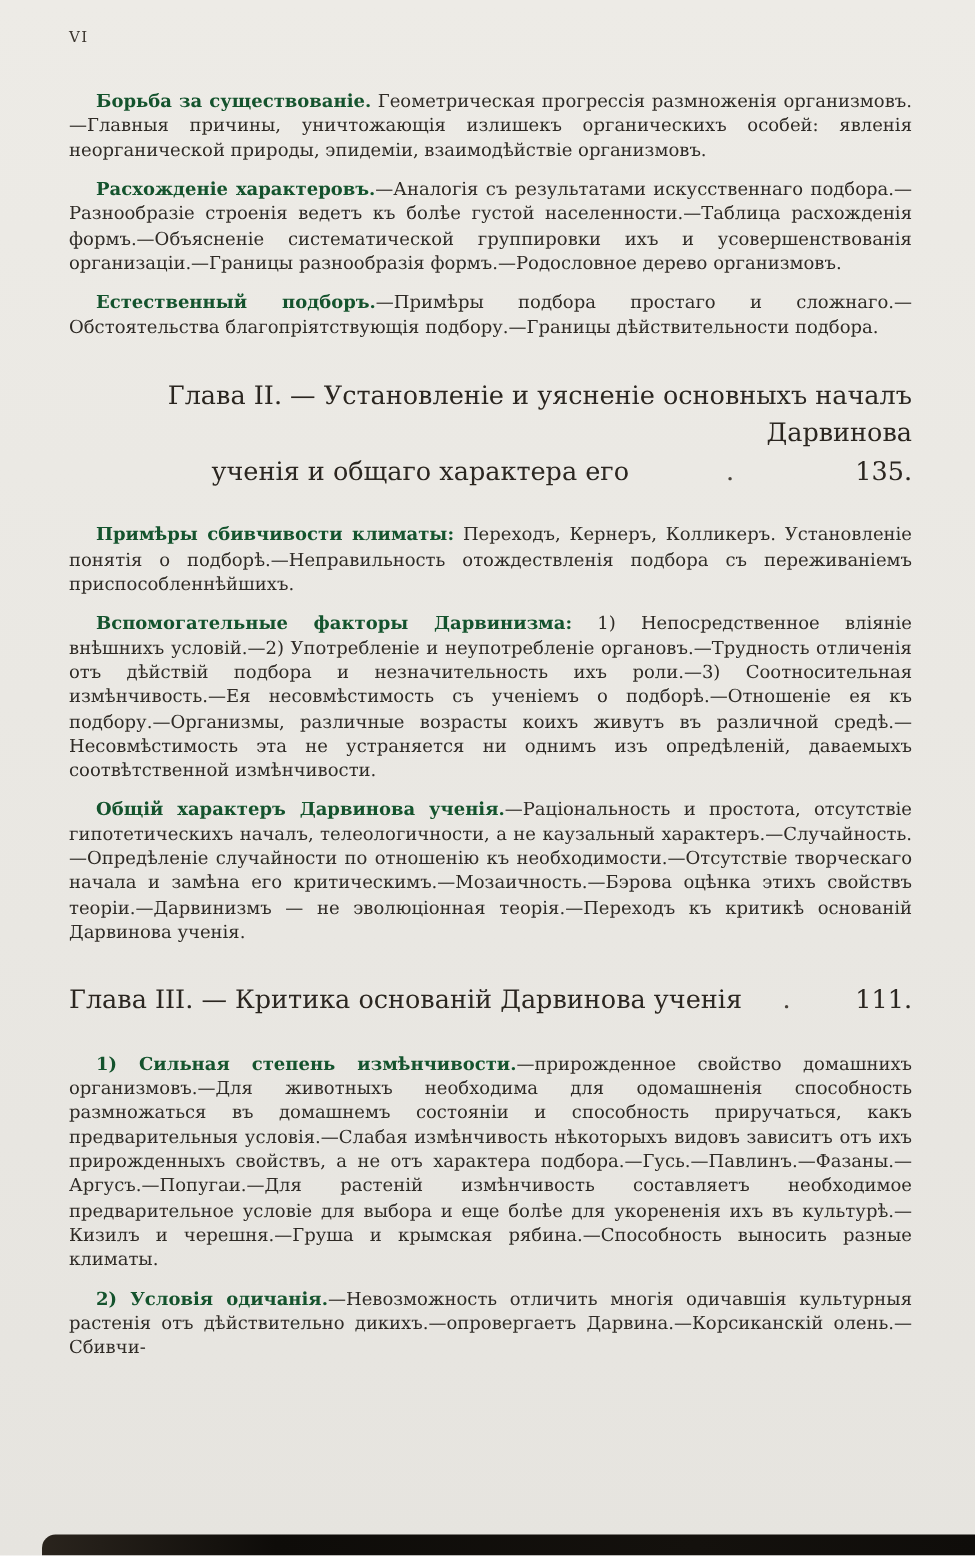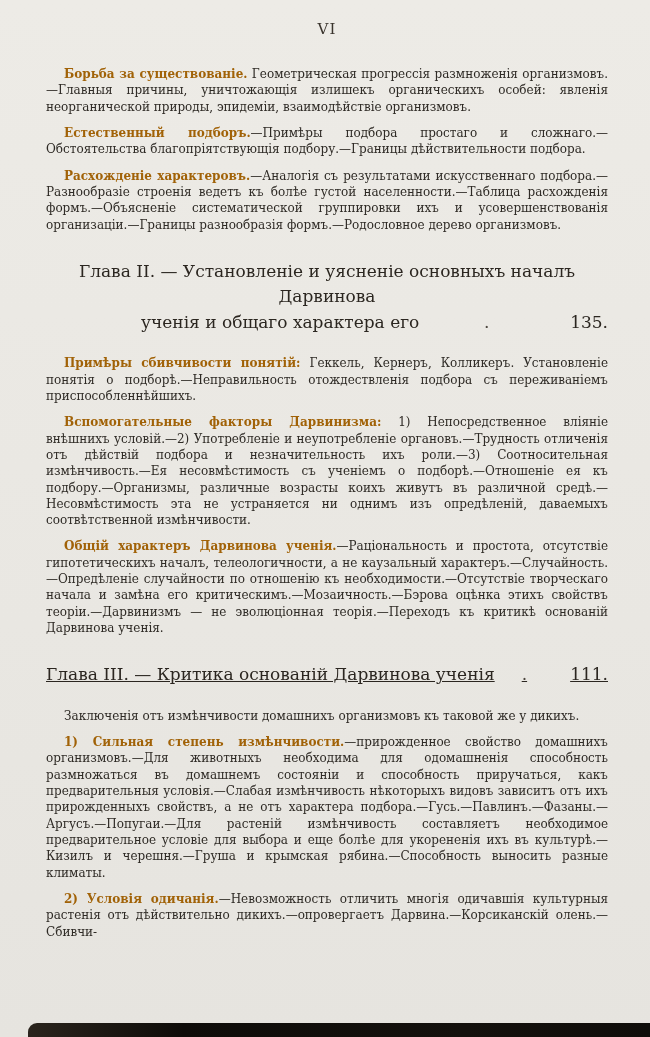--- a/index.html
+++ b/index.html
@@ -10,44 +10,43 @@
     background: linear-gradient(180deg, #edebe6 0%, #e9e7e2 60%, #e6e4df 100%);
     font-family: "DejaVu Serif", "Liberation Serif", serif;
     color: #2e2a25;
   }
   .page {
     position: absolute; inset: 0;
     padding: 20px 42px 0 46px;
     box-sizing: border-box;
   }
   .folio {
-    font-size: 15px;
+    font-size: 10px;
     letter-spacing: 1px;
     color: #3a342d;
     margin: 0 0 28px 0;
-    text-align: center;
   }
   p.toc-p {
     font-size: 12px;
     line-height: 1.36;
     text-align: justify;
     text-indent: 18px;
     margin: 0 0 10px 0;
   }
-  p.toc-p .lead { font-weight: bold; color: #a16207; }
+  p.toc-p .lead { font-weight: bold; color: #14532d; }
   p.toc-p.emph { font-weight: bold; color: #262019; }
   .chapter {
     font-size: 17px;
     line-height: 1.5;
     color: #2b2620;
     margin: 26px 0 20px 0;
   }
-  .ch-l1 { text-align: center; }
+  .ch-l1 { text-align: right; }
   .ch-l2 { display: flex; align-items: center; padding-left: 95px; }
-  .ch-l2.nolpad { padding-left: 0; text-decoration: underline; }
+  .ch-l2.nolpad { padding-left: 0; }
   .leader { flex: 1; text-align: center; color: #4a443c; }
   .pgref { margin-left: 16px; white-space: nowrap; }
   p.intro {
     font-size: 15.5px;
     line-height: 1.42;
     text-align: justify;
     margin: 4px 0 14px 0;
   }
   .scan-band {
     position: absolute;
@@ -59,50 +58,49 @@
 </style>
 </head>
 <body>
 
 <div class="page">
 
   <div class="folio">VI</div>
 
   <p class="toc-p"><span class="lead">Борьба за существованіе.</span><span> Геометрическая прогрессія размноженія организмовъ.—Главныя причины, уничтожающія излишекъ органическихъ особей: явленія неорганической природы, эпидеміи, взаимодѣйствіе организмовъ.</span></p>
 
+  <p class="toc-p"><span class="lead">Расхожденіе характеровъ.</span><span>—Аналогія съ результатами искусственнаго подбора.—Разнообразіе строенія ведетъ къ болѣе густой населенности.—Таблица расхожденія формъ.—Объясненіе систематической группировки ихъ и усовершенствованія организаціи.—Границы разнообразія формъ.—Родословное дерево организмовъ.</span></p>
+
   <p class="toc-p"><span class="lead">Естественный подборъ.</span><span>—Примѣры подбора простаго и сложнаго.—Обстоятельства благопріятствующія подбору.—Границы дѣйствительности подбора.</span></p>
-
-  <p class="toc-p"><span class="lead">Расхожденіе характеровъ.</span><span>—Аналогія съ результатами искусственнаго подбора.—Разнообразіе строенія ведетъ къ болѣе густой населенности.—Таблица расхожденія формъ.—Объясненіе систематической группировки ихъ и усовершенствованія организаціи.—Границы разнообразія формъ.—Родословное дерево организмовъ.</span></p>
 
   <div class="chapter">
     <div class="ch-l1">Глава II. — Установленіе и уясненіе основныхъ началъ Дарвинова</div>
     <div class="ch-l2">
       <span>ученія и общаго характера его</span>
       <span class="leader">.</span>
       <span class="pgref">135.</span>
     </div>
   </div>
 
-  <p class="toc-p"><span class="lead">Примѣры сбивчивости понятій:</span><span> Геккель, Кернеръ, Колликеръ. Установленіе понятія о подборѣ.—Неправильность отождествленія подбора съ переживаніемъ приспособленнѣйшихъ.</span></p>
+  <p class="toc-p"><span class="lead">Примѣры сбивчивости климаты:</span><span> Переходъ, Кернеръ, Колликеръ. Установленіе понятія о подборѣ.—Неправильность отождествленія подбора съ переживаніемъ приспособленнѣйшихъ.</span></p>
 
 
   <p class="toc-p"><span class="lead">Вспомогательные факторы Дарвинизма:</span><span> 1) Непосредственное вліяніе внѣшнихъ условій.—2) Употребленіе и неупотребленіе органовъ.—Трудность отличенія отъ дѣйствій подбора и незначительность ихъ роли.—3) Соотносительная измѣнчивость.—Ея несовмѣстимость съ ученіемъ о подборѣ.—Отношеніе ея къ подбору.—Организмы, различные возрасты коихъ живутъ въ различной средѣ.—Несовмѣстимость эта не устраняется ни однимъ изъ опредѣленій, даваемыхъ соотвѣтственной измѣнчивости.</span></p>
 
   <p class="toc-p"><span class="lead">Общій характеръ Дарвинова ученія.</span><span>—Раціональность и простота, отсутствіе гипотетическихъ началъ, телеологичности, а не каузальный характеръ.—Случайность.—Опредѣленіе случайности по отношенію къ необходимости.—Отсутствіе творческаго начала и замѣна его критическимъ.—Мозаичность.—Бэрова оцѣнка этихъ свойствъ теоріи.—Дарвинизмъ — не эволюціонная теорія.—Переходъ къ критикѣ основаній Дарвинова ученія.</span></p>
 
   <div class="chapter">
     <div class="ch-l2 nolpad">
       <span>Глава III. — Критика основаній Дарвинова ученія</span>
       <span class="leader">.</span>
       <span class="pgref">111.</span>
     </div>
   </div>
 
 
-  <p class="toc-p"><span class="lead"></span><span>Заключенія отъ измѣнчивости домашнихъ организмовъ къ таковой же у дикихъ.</span></p>
 
   <p class="toc-p"><span class="lead">1) Сильная степень измѣнчивости.</span><span>—прирожденное свойство домашнихъ организмовъ.—Для животныхъ необходима для одомашненія способность размножаться въ домашнемъ состояніи и способность приручаться, какъ предварительныя условія.—Слабая измѣнчивость нѣкоторыхъ видовъ зависитъ отъ ихъ прирожденныхъ свойствъ, а не отъ характера подбора.—Гусь.—Павлинъ.—Фазаны.—Аргусъ.—Попугаи.—Для растеній измѣнчивость составляетъ необходимое предварительное условіе для выбора и еще болѣе для укорененія ихъ въ культурѣ.—Кизилъ и черешня.—Груша и крымская рябина.—Способность выносить разные климаты.</span></p>
 
   <p class="toc-p"><span class="lead">2) Условія одичанія.</span><span>—Невозможность отличить многія одичавшія культурныя растенія отъ дѣйствительно дикихъ.—опровергаетъ Дарвина.—Корсиканскій олень.—Сбивчи-</span></p>
 
 </div>
 
 <div class="scan-band"></div>
 
 </body></html>

